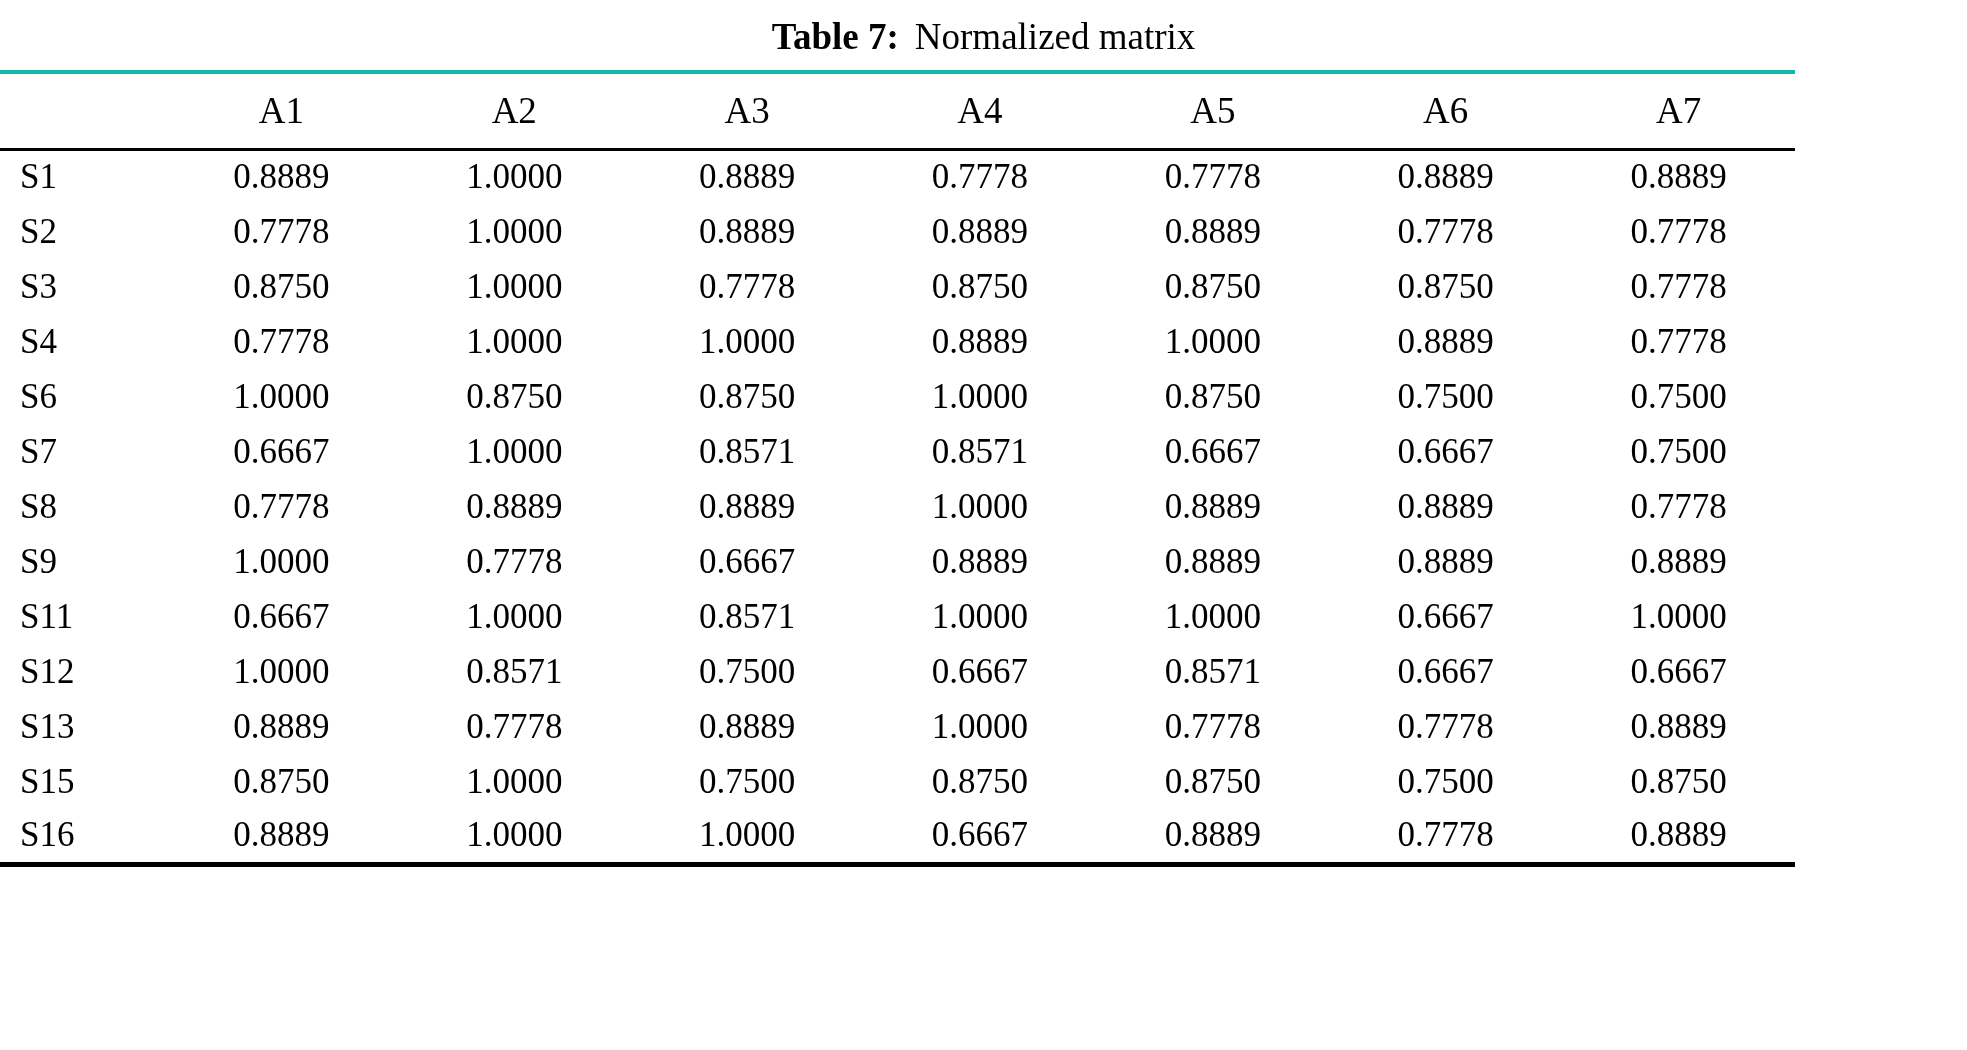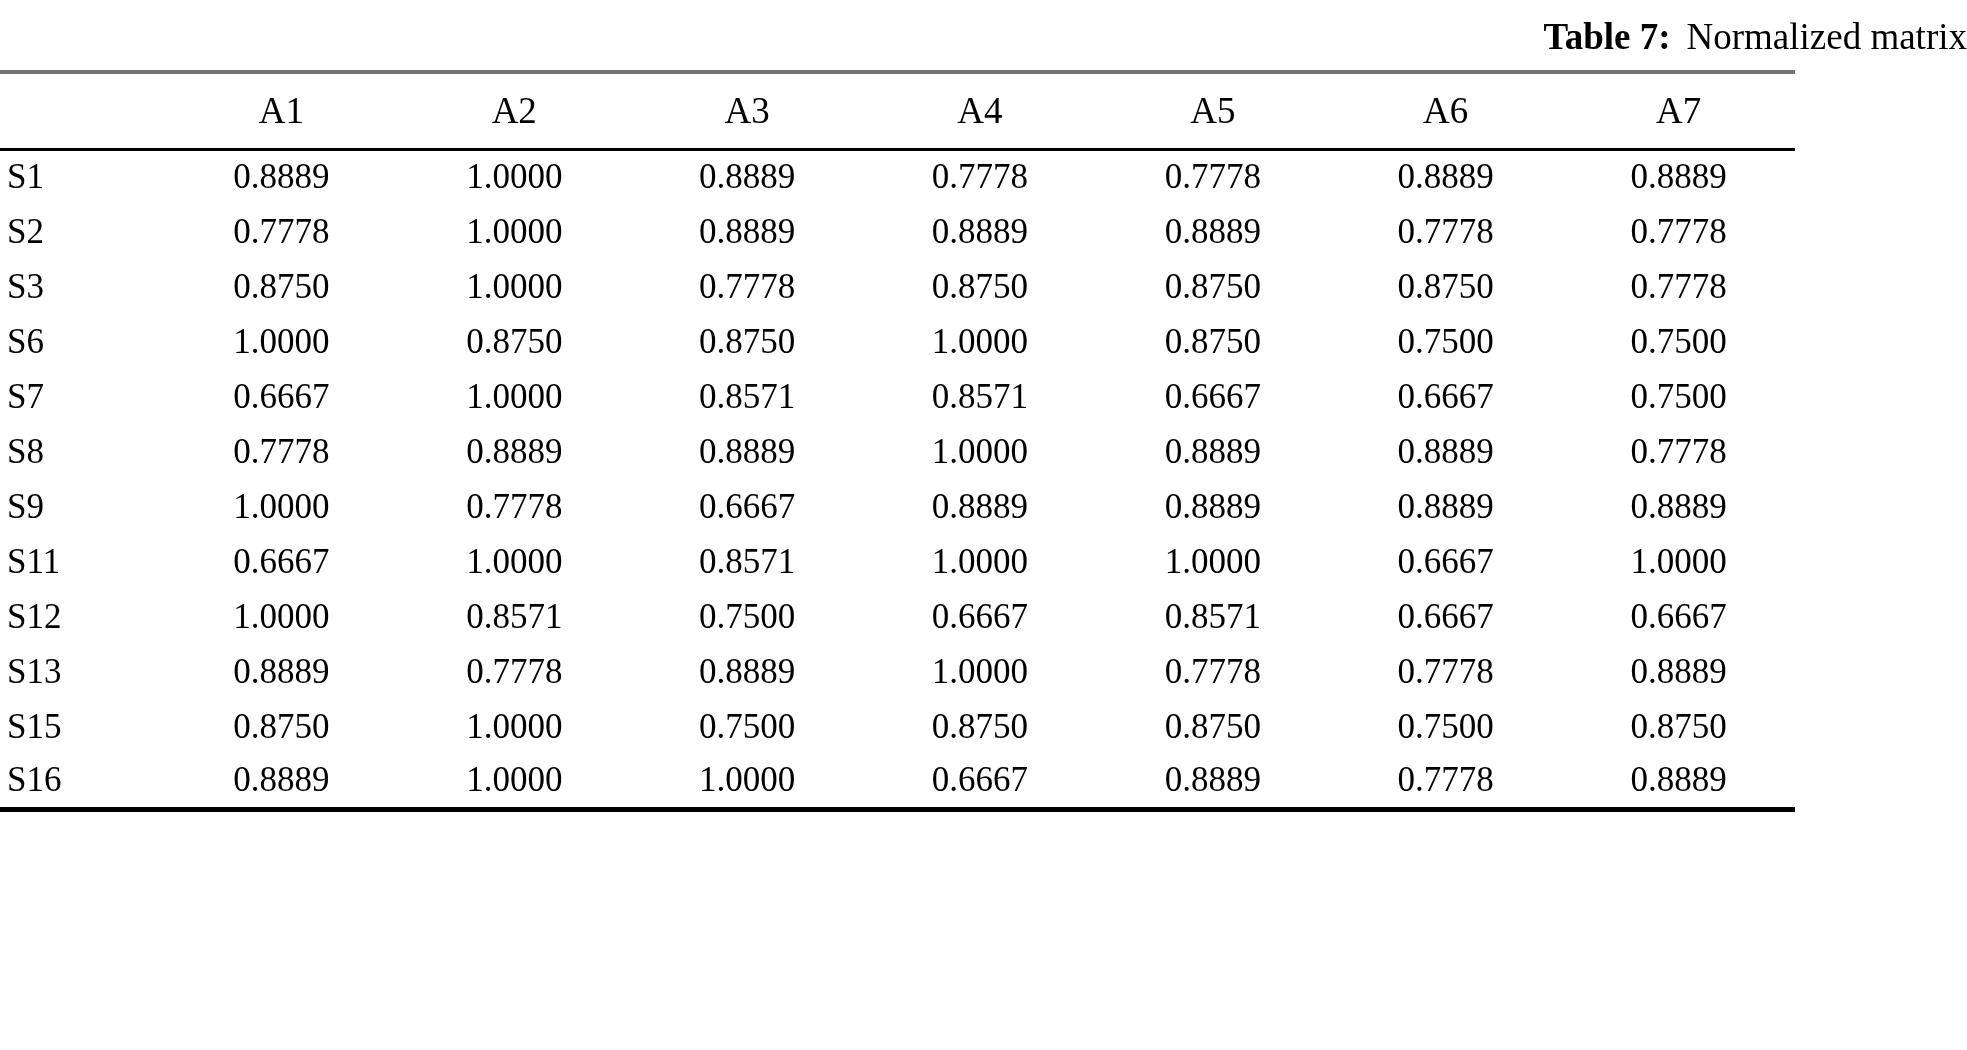--- a/index.html
+++ b/index.html
@@ -14,34 +14,34 @@
   }
   .page {
     width: 1967px;
     height: 1050px;
     position: relative;
   }
   .caption {
     height: 70px;
     display: flex;
     align-items: center;
-    justify-content: flex-end;
+    justify-content: center;
     font-size: 37px;
     padding-top: 2px;
     box-sizing: border-box;
   }
   .caption .cap-prefix {
     font-weight: bold;
     margin-right: 16px;
   }
   table.matrix {
     width: 1795px;
     border-collapse: collapse;
     table-layout: fixed;
-    border-top: 4px solid #737373;
+    border-top: 4px solid #14b8a6;
     border-bottom: 5px solid #000;
   }
   table.matrix col.labelcol { width: 165px; }
   table.matrix thead tr {
     height: 77px;
   }
   table.matrix thead th {
     font-weight: normal;
     font-size: 37px;
     text-align: center;
@@ -53,21 +53,21 @@
     height: 55px;
   }
   table.matrix td {
     font-size: 35px;
     text-align: center;
     vertical-align: middle;
     padding: 0;
   }
   table.matrix td.rowlabel {
     text-align: left;
-    padding-left: 7px;
+    padding-left: 20px;
   }
 </style>
 </head>
 <body>
 
 <div class="page">
 
   <div class="caption">
     <span class="cap-prefix">Table 7:</span>
     <span class="cap-text">Normalized matrix</span>
@@ -114,20 +114,30 @@
           <td class="rowlabel">S3</td>
           <td class="cell">0.8750</td>
           <td class="cell">1.0000</td>
           <td class="cell">0.7778</td>
           <td class="cell">0.8750</td>
           <td class="cell">0.8750</td>
           <td class="cell">0.8750</td>
           <td class="cell">0.7778</td>
         </tr>
         <tr>
+          <td class="rowlabel">S4</td>
+          <td class="cell">0.7778</td>
+          <td class="cell">1.0000</td>
+          <td class="cell">1.0000</td>
+          <td class="cell">0.8889</td>
+          <td class="cell">1.0000</td>
+          <td class="cell">0.8889</td>
+          <td class="cell">0.7778</td>
+        </tr>
+        <tr>
           <td class="rowlabel">S6</td>
           <td class="cell">1.0000</td>
           <td class="cell">0.8750</td>
           <td class="cell">0.8750</td>
           <td class="cell">1.0000</td>
           <td class="cell">0.8750</td>
           <td class="cell">0.7500</td>
           <td class="cell">0.7500</td>
         </tr>
         <tr>

